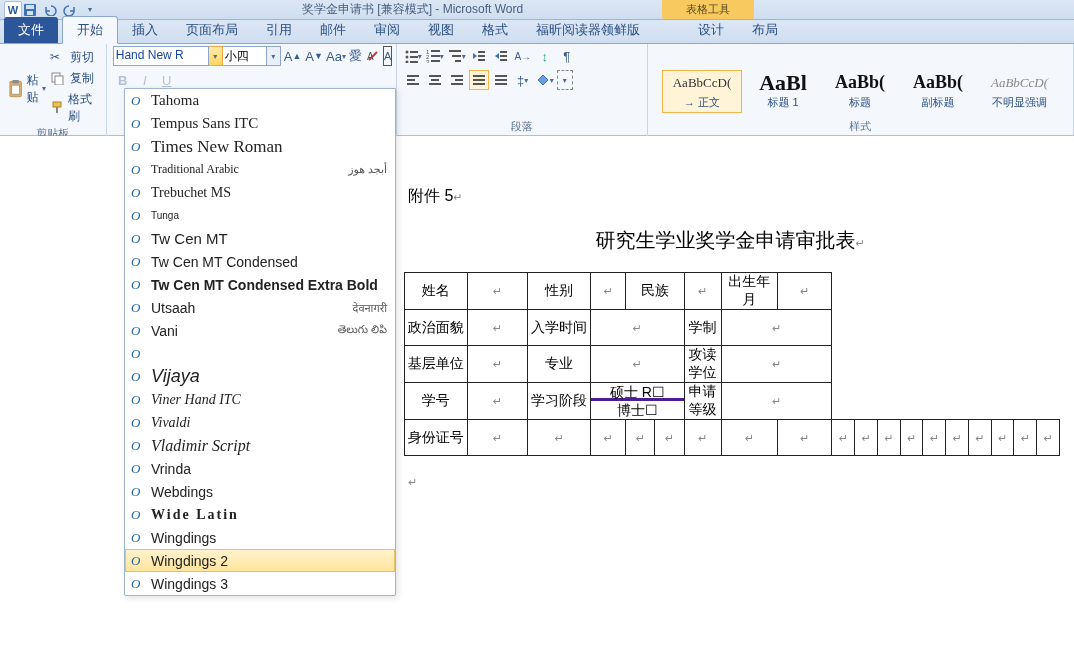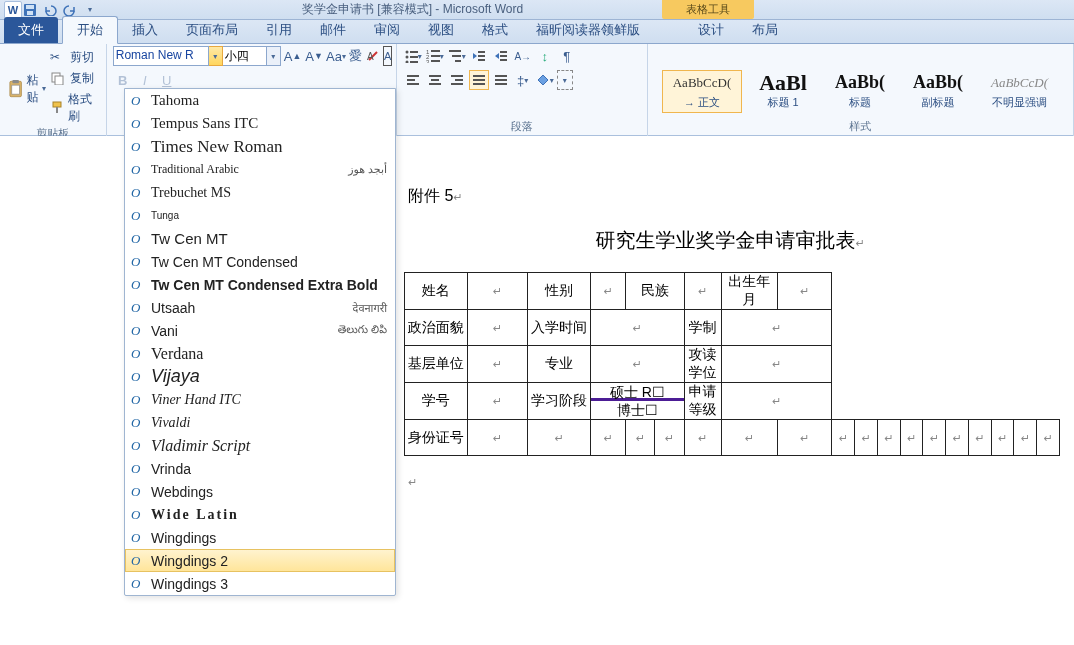--- a/index.html
+++ b/index.html
@@ -142,21 +142,21 @@
         </div>
       </div>
     </div>
     <div class="group-title">剪贴板</div>
   </div>
 
   <div class="group" style="width:290px">
     <div class="group-body" style="flex-direction:column;">
       <div class="font-row">
         <div style="display:flex">
-          <div class="fontname-box">Roman New R</div>
+          <div class="fontname-box">Hand New R</div>
           <div class="fontname-dd">
               <span class="dd-arrow">▾</span>
             </div>
           <div class="fontsize-box">小四</div>
           <div class="fontsize-dd">
               <span class="dd-arrow">▾</span>
             </div>
         </div>
         <div class="ico-btn">A<span class="sup">▲</span></div>
         <div class="ico-btn">A<span class="sup">▼</span></div>
@@ -430,21 +430,20 @@
         <span class="font-name" style="font-size:14px">Utsaah</span>
         <span class="font-script">देवनागरी</span>
       </div>
       <div class="font-item">
         <span class="font-glyph">O</span>
         <span class="font-name" style="font-size:14px">Vani</span>
         <span class="font-script">తెలుగు లిపి</span>
       </div>
       <div class="font-item">
         <span class="font-glyph">O</span>
-        <span class="font-name" style="font-family:Verdana;font-size:16px">Verdana</span>
       </div>
       <div class="font-item">
         <span class="font-glyph">O</span>
         <span class="font-name" style="font-size:18px;font-style:italic">Vijaya</span>
       </div>
       <div class="font-item">
         <span class="font-glyph">O</span>
         <span class="font-name" style="font-family:'Viner Hand ITC',cursive;font-size:14px;font-style:italic">Viner Hand ITC</span>
       </div>
       <div class="font-item">

